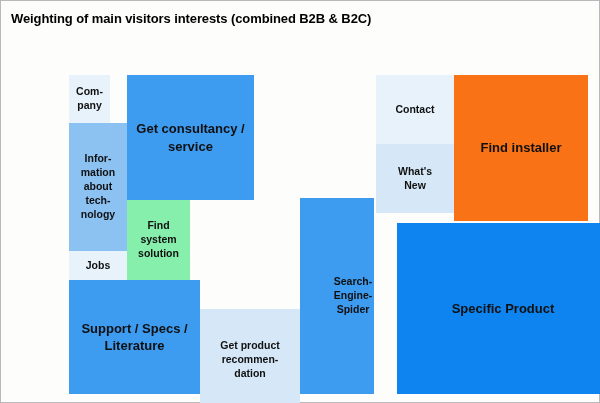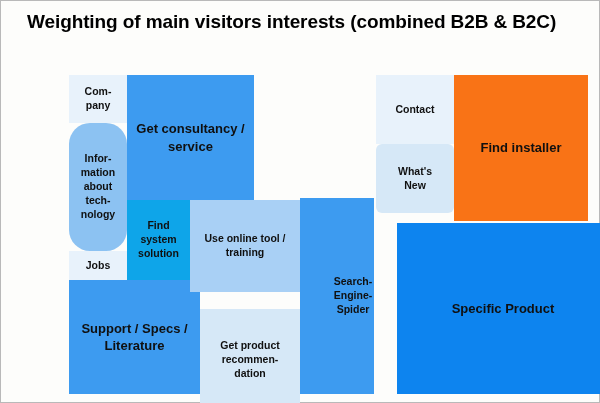--- a/index.html
+++ b/index.html
@@ -17,23 +17,23 @@
   #page-frame {
     position: absolute;
     left: 0; top: 0;
     width: 600px; height: 403px;
     background: #fdfdfb;
     border: 1px solid #b9b9b9;
     box-sizing: border-box;
   }
   #chart-title {
     position: absolute;
-    left: 26px;
+    left: 10px;
     top: 10px;
-    font-size: 19px;
+    font-size: 13px;
     font-weight: bold;
     color: #000000;
     letter-spacing: -0.1px;
     white-space: nowrap;
   }
   #treemap {
     position: absolute;
     left: 68px;
     top: 74px;
     width: 519px;
@@ -59,65 +59,61 @@
   .cell.big .cell-label { font-size: 13px; }
 </style>
 </head>
 <body>
 
 <div id="page-frame">
 
   <div id="chart-title">Weighting of main visitors interests (combined B2B &amp; B2C)</div>
 
   <div id="treemap">
-      <div class="cell" style="left: 0px; top: 0px; width: 58px; height: 48px; background: rgb(232, 242, 251);">
+      <div class="cell" style="left: 0px; top: 0px; width: 41px; height: 48px; background: rgb(232, 242, 251);">
         <span class="cell-label">Com-
 pany</span>
       </div>
-      <div class="cell" style="left: 0px; top: 48px; width: 58px; height: 128px; background: rgb(140, 194, 242); border-radius: 21px;">
+      <div class="cell" style="left: 0px; top: 48px; width: 58px; height: 128px; background: rgb(140, 194, 242);">
         <span class="cell-label">Infor-
 mation
 about
 tech-
 nology</span>
       </div>
       <div class="cell" style="left: 0px; top: 176px; width: 58px; height: 29px; background: rgb(232, 242, 251);">
         <span class="cell-label">Jobs</span>
       </div>
       <div class="cell big" style="left: 0px; top: 205px; width: 131px; height: 114px; background: rgb(61, 155, 240);">
         <span class="cell-label">Support / Specs /
 Literature</span>
       </div>
       <div class="cell big" style="left: 58px; top: 0px; width: 127px; height: 125px; background: rgb(61, 155, 240);">
         <span class="cell-label">Get consultancy /
 service</span>
       </div>
-      <div class="cell" style="left: 58px; top: 125px; width: 63px; height: 80px; background: #0ea5e9;">
+      <div class="cell" style="left: 58px; top: 125px; width: 63px; height: 80px; background: #86efac;">
         <span class="cell-label">Find
 system
 solution</span>
-      </div>
-      <div class="cell" style="left: 121px; top: 125px; width: 110px; height: 92px; background: rgb(169, 208, 245);">
-        <span class="cell-label">Use online tool /
-training</span>
       </div>
       <div class="cell" style="left: 131px; top: 234px; width: 100px; height: 102px; background: rgb(214, 232, 247);">
         <span class="cell-label">Get product
 recommen-
 dation</span>
       </div>
       <div class="cell" style="left: 231px; top: 123px; width: 74px; height: 196px; background: rgb(61, 155, 240); padding-left: 32px;">
         <span class="cell-label">Search-
 Engine-
 Spider</span>
       </div>
       <div class="cell" style="left: 307px; top: 0px; width: 78px; height: 69px; background: rgb(232, 242, 251);">
         <span class="cell-label">Contact</span>
       </div>
-      <div class="cell" style="left: 307px; top: 69px; width: 78px; height: 69px; background: rgb(214, 232, 247); border-radius: 6px;">
+      <div class="cell" style="left: 307px; top: 69px; width: 78px; height: 69px; background: rgb(214, 232, 247);">
         <span class="cell-label">What's
 New</span>
       </div>
       <div class="cell big" style="left: 385px; top: 0px; width: 134px; height: 146px; background: #f97316;">
         <span class="cell-label">Find installer</span>
       </div>
       <div class="cell big" style="left: 307px; top: 148px; width: 212px; height: 171px; background: rgb(13, 132, 239); margin-left: 21px;">
         <span class="cell-label">Specific Product</span>
       </div>
     </div>

